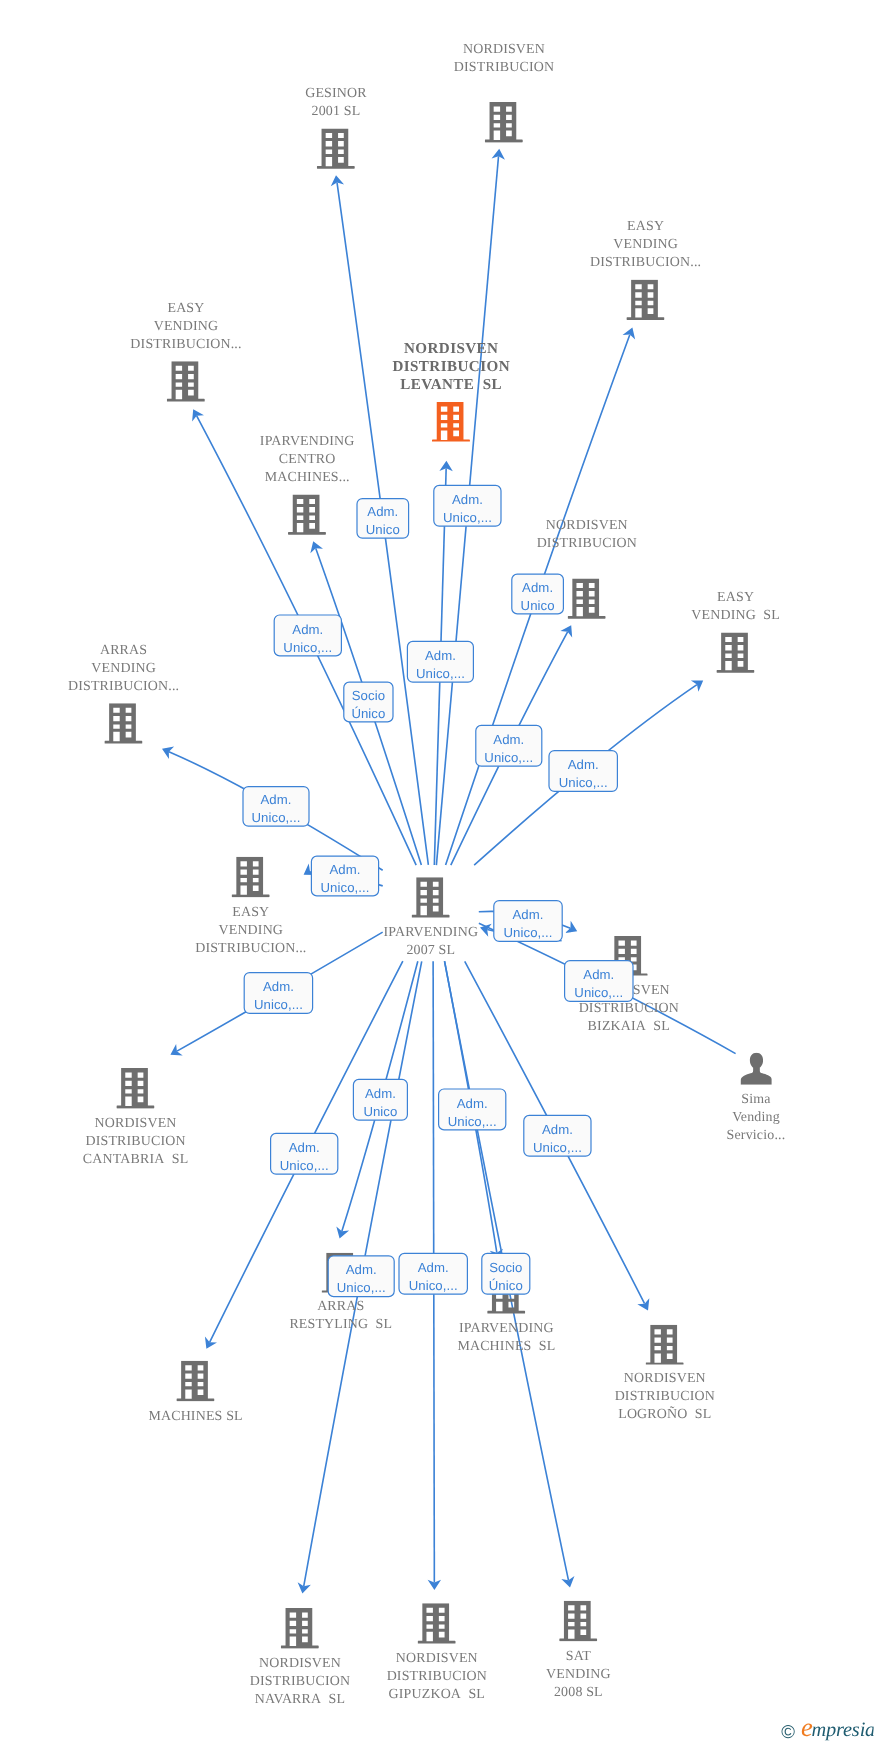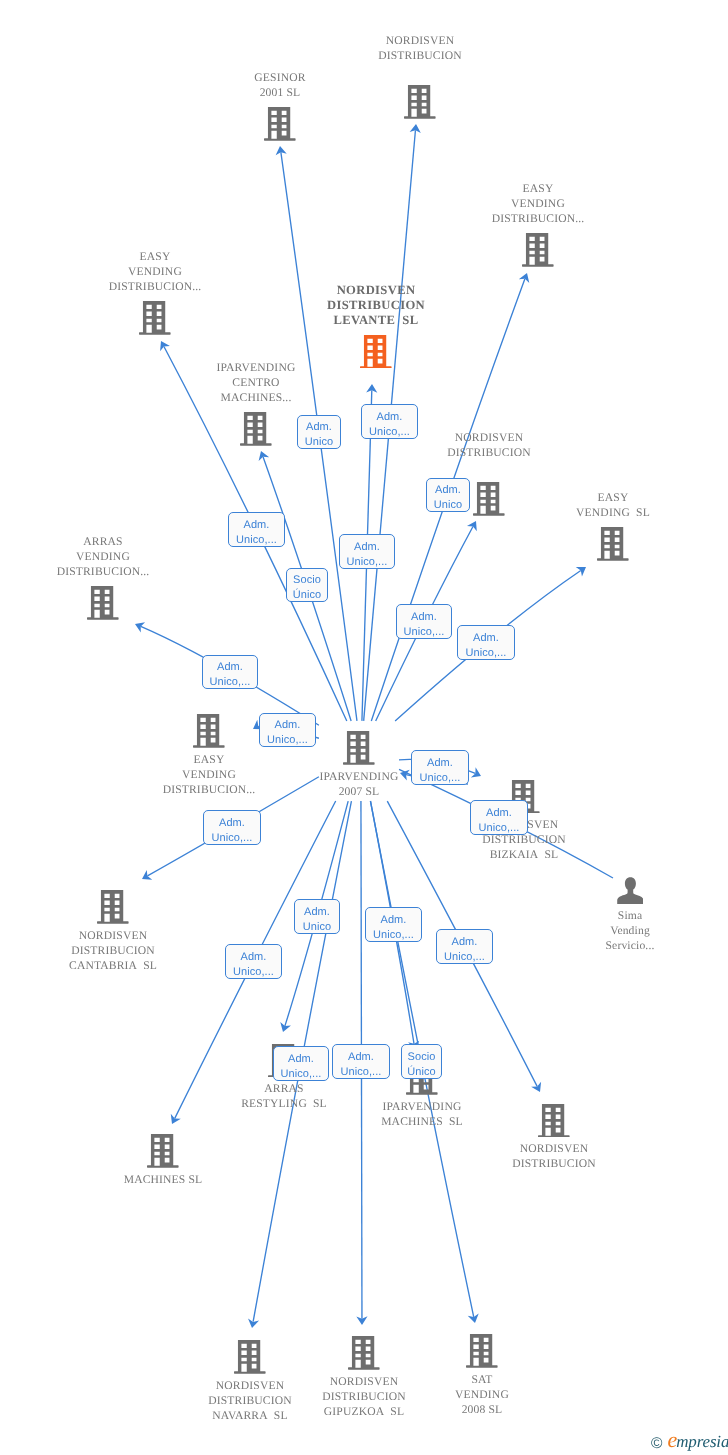--- a/index.html
+++ b/index.html
@@ -275,20 +275,21 @@
           <div>MACHINES SL</div>
         </div>
       </div>
       <div class="node" style="left: 0px; top: 0px;">
         <div class="node-icon" style="left: 538.2px; top: 1103.5px; width: 31.6px; height: 33.7px;"><svg width="31.6" height="33.7" viewBox="0 0 31.2 33.2">
             <path fill="#6e6e6e" fill-rule="evenodd" d="M3.9 0 H25.9 V30.9 H30.65 A0.55 0.55 0 0 1 31.2 31.45 V32.65 A0.55 0.55 0 0 1 30.65 33.2 H0.55 A0.55 0.55 0 0 1 0 32.65 V31.45 A0.55 0.55 0 0 1 0.55 30.9 H3.9 Z M7.3 3.7 H12.6 V7.9 H7.3 Z M17.5 3.7 H22.2 V7.9 H17.5 Z M7.3 10.4 H12.6 V14.8 H7.3 Z M17.5 10.4 H22.2 V14.8 H17.5 Z M7.3 17.4 H12.6 V21.0 H7.3 Z M17.5 17.4 H22.2 V21.0 H17.5 Z M7.3 23.5 H12.6 V31.2 H7.3 Z M17.5 23.5 H22.2 V28.2 H17.5 Z"></path>
           </svg></div>
         <div class="node-label" style="top: 1141.2px; left: 394px; width: 320px;">
           <div>NORDISVEN</div>
           <div>DISTRIBUCION</div>
+          <div>LOGROÑO&nbsp;&nbsp;SL</div>
         </div>
       </div>
       <div class="node" style="left: 0px; top: 0px;">
         <div class="node-icon" style="left: 234.2px; top: 1340px; width: 31.6px; height: 33.7px;"><svg width="31.6" height="33.7" viewBox="0 0 31.2 33.2">
             <path fill="#6e6e6e" fill-rule="evenodd" d="M3.9 0 H25.9 V30.9 H30.65 A0.55 0.55 0 0 1 31.2 31.45 V32.65 A0.55 0.55 0 0 1 30.65 33.2 H0.55 A0.55 0.55 0 0 1 0 32.65 V31.45 A0.55 0.55 0 0 1 0.55 30.9 H3.9 Z M7.3 3.7 H12.6 V7.9 H7.3 Z M17.5 3.7 H22.2 V7.9 H17.5 Z M7.3 10.4 H12.6 V14.8 H7.3 Z M17.5 10.4 H22.2 V14.8 H17.5 Z M7.3 17.4 H12.6 V21.0 H7.3 Z M17.5 17.4 H22.2 V21.0 H17.5 Z M7.3 23.5 H12.6 V31.2 H7.3 Z M17.5 23.5 H22.2 V28.2 H17.5 Z"></path>
           </svg></div>
         <div class="node-label" style="top: 1377.7px; left: 90px; width: 320px;">
           <div>NORDISVEN</div>
           <div>DISTRIBUCION</div>
           <div>NAVARRA&nbsp;&nbsp;SL</div>

